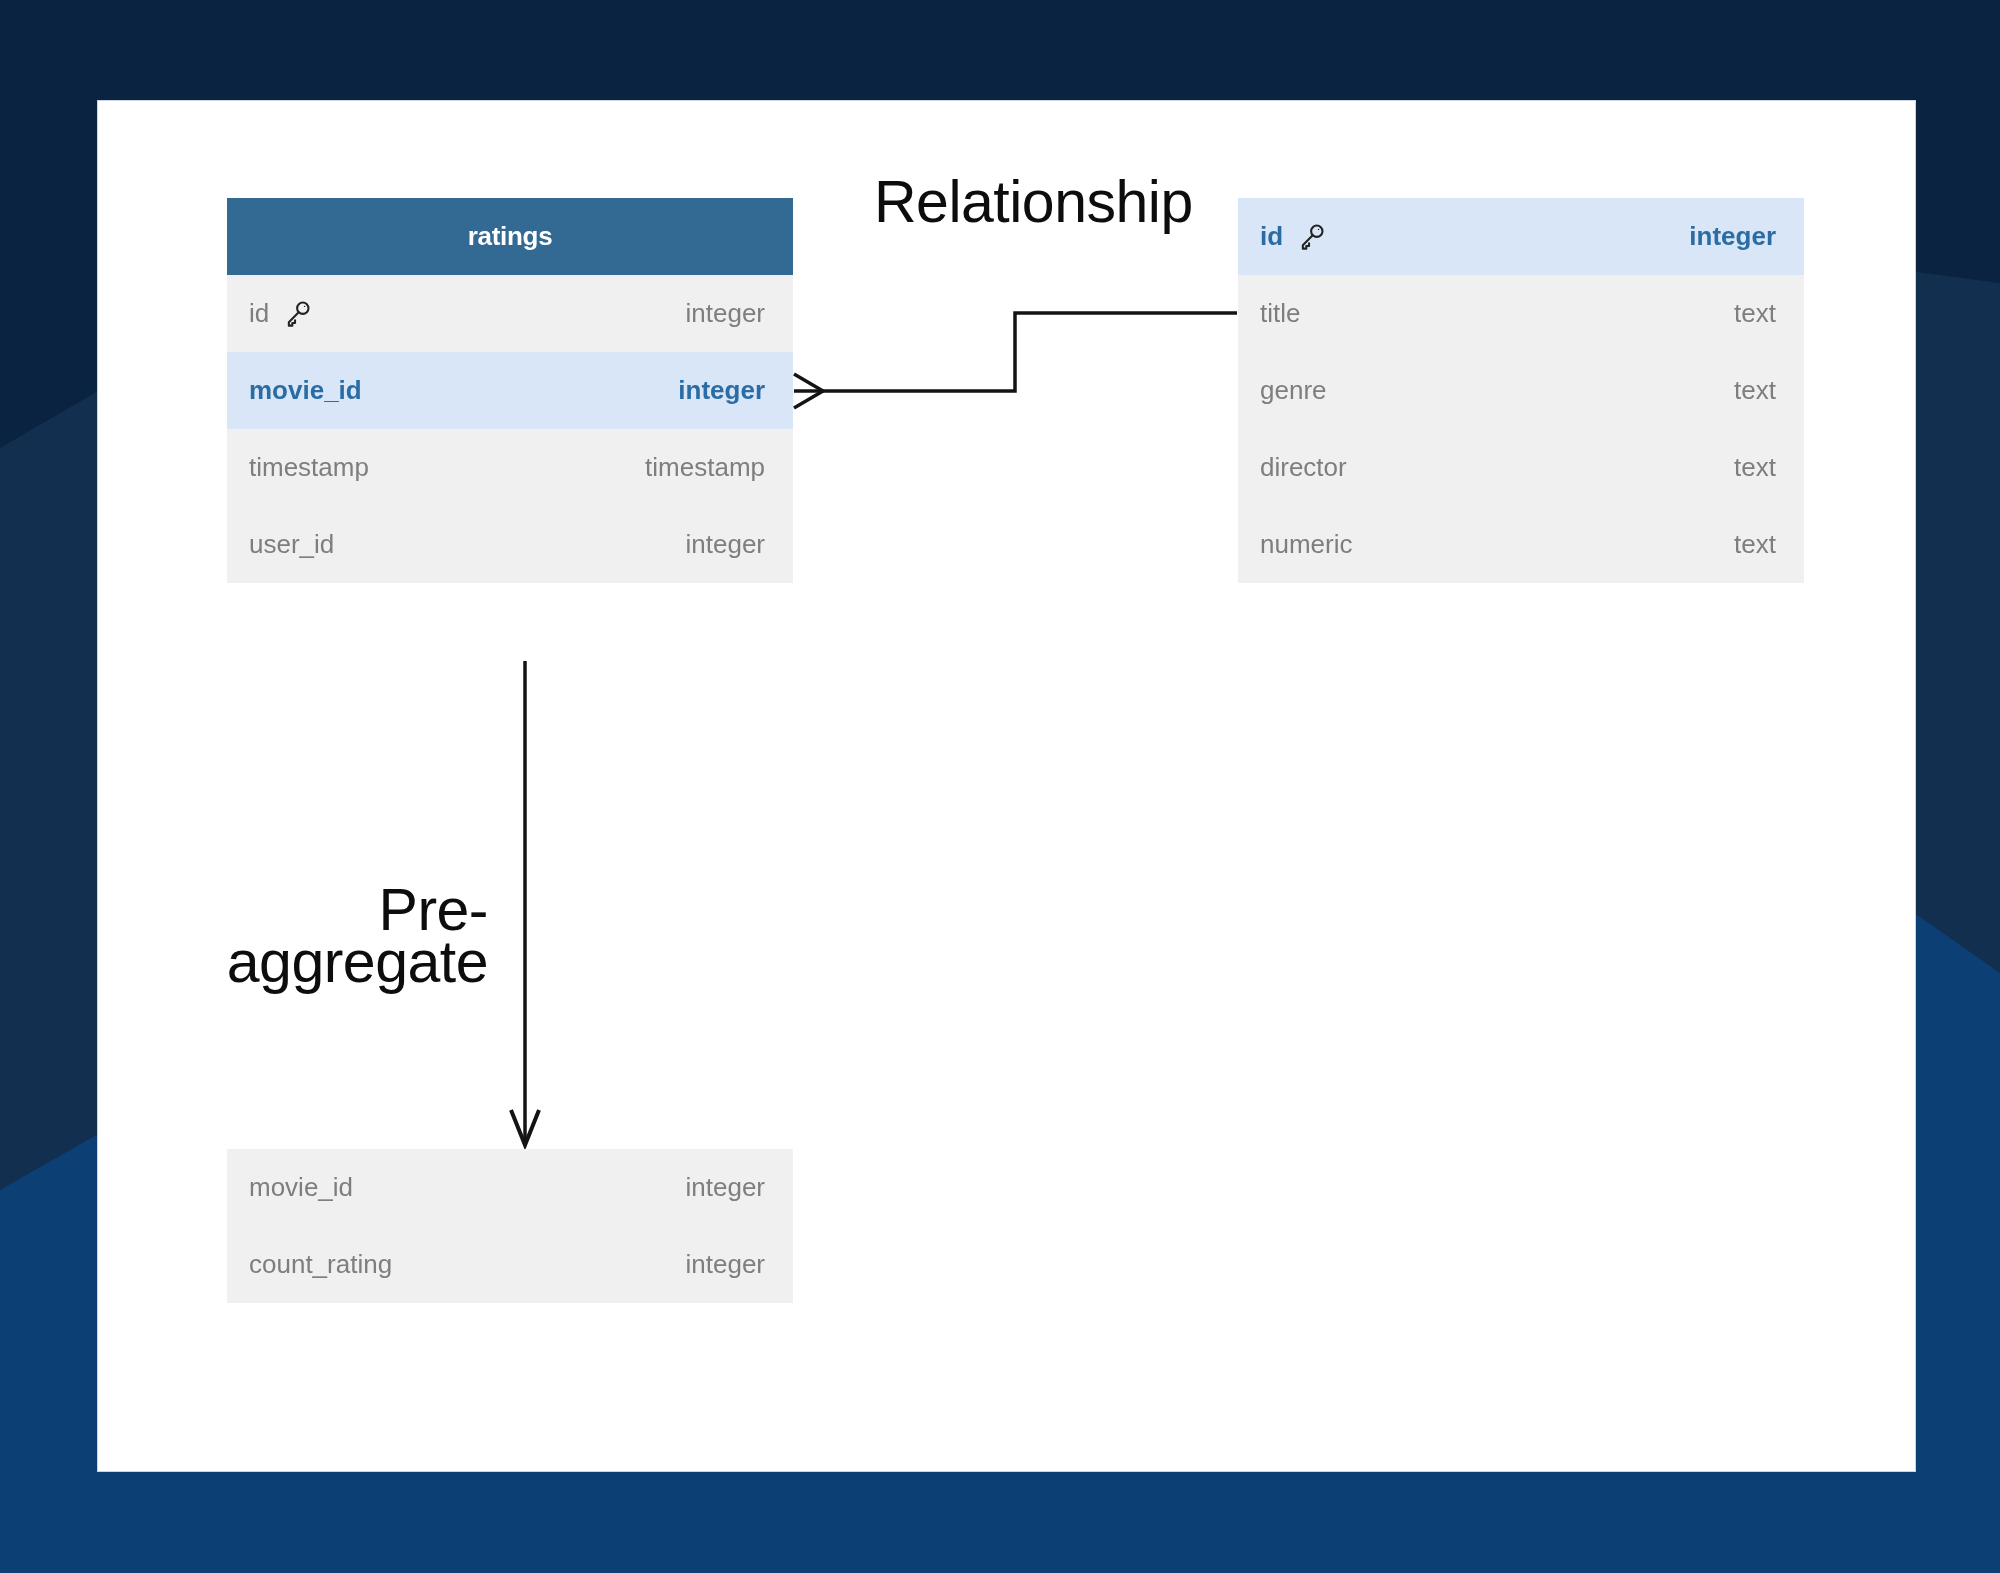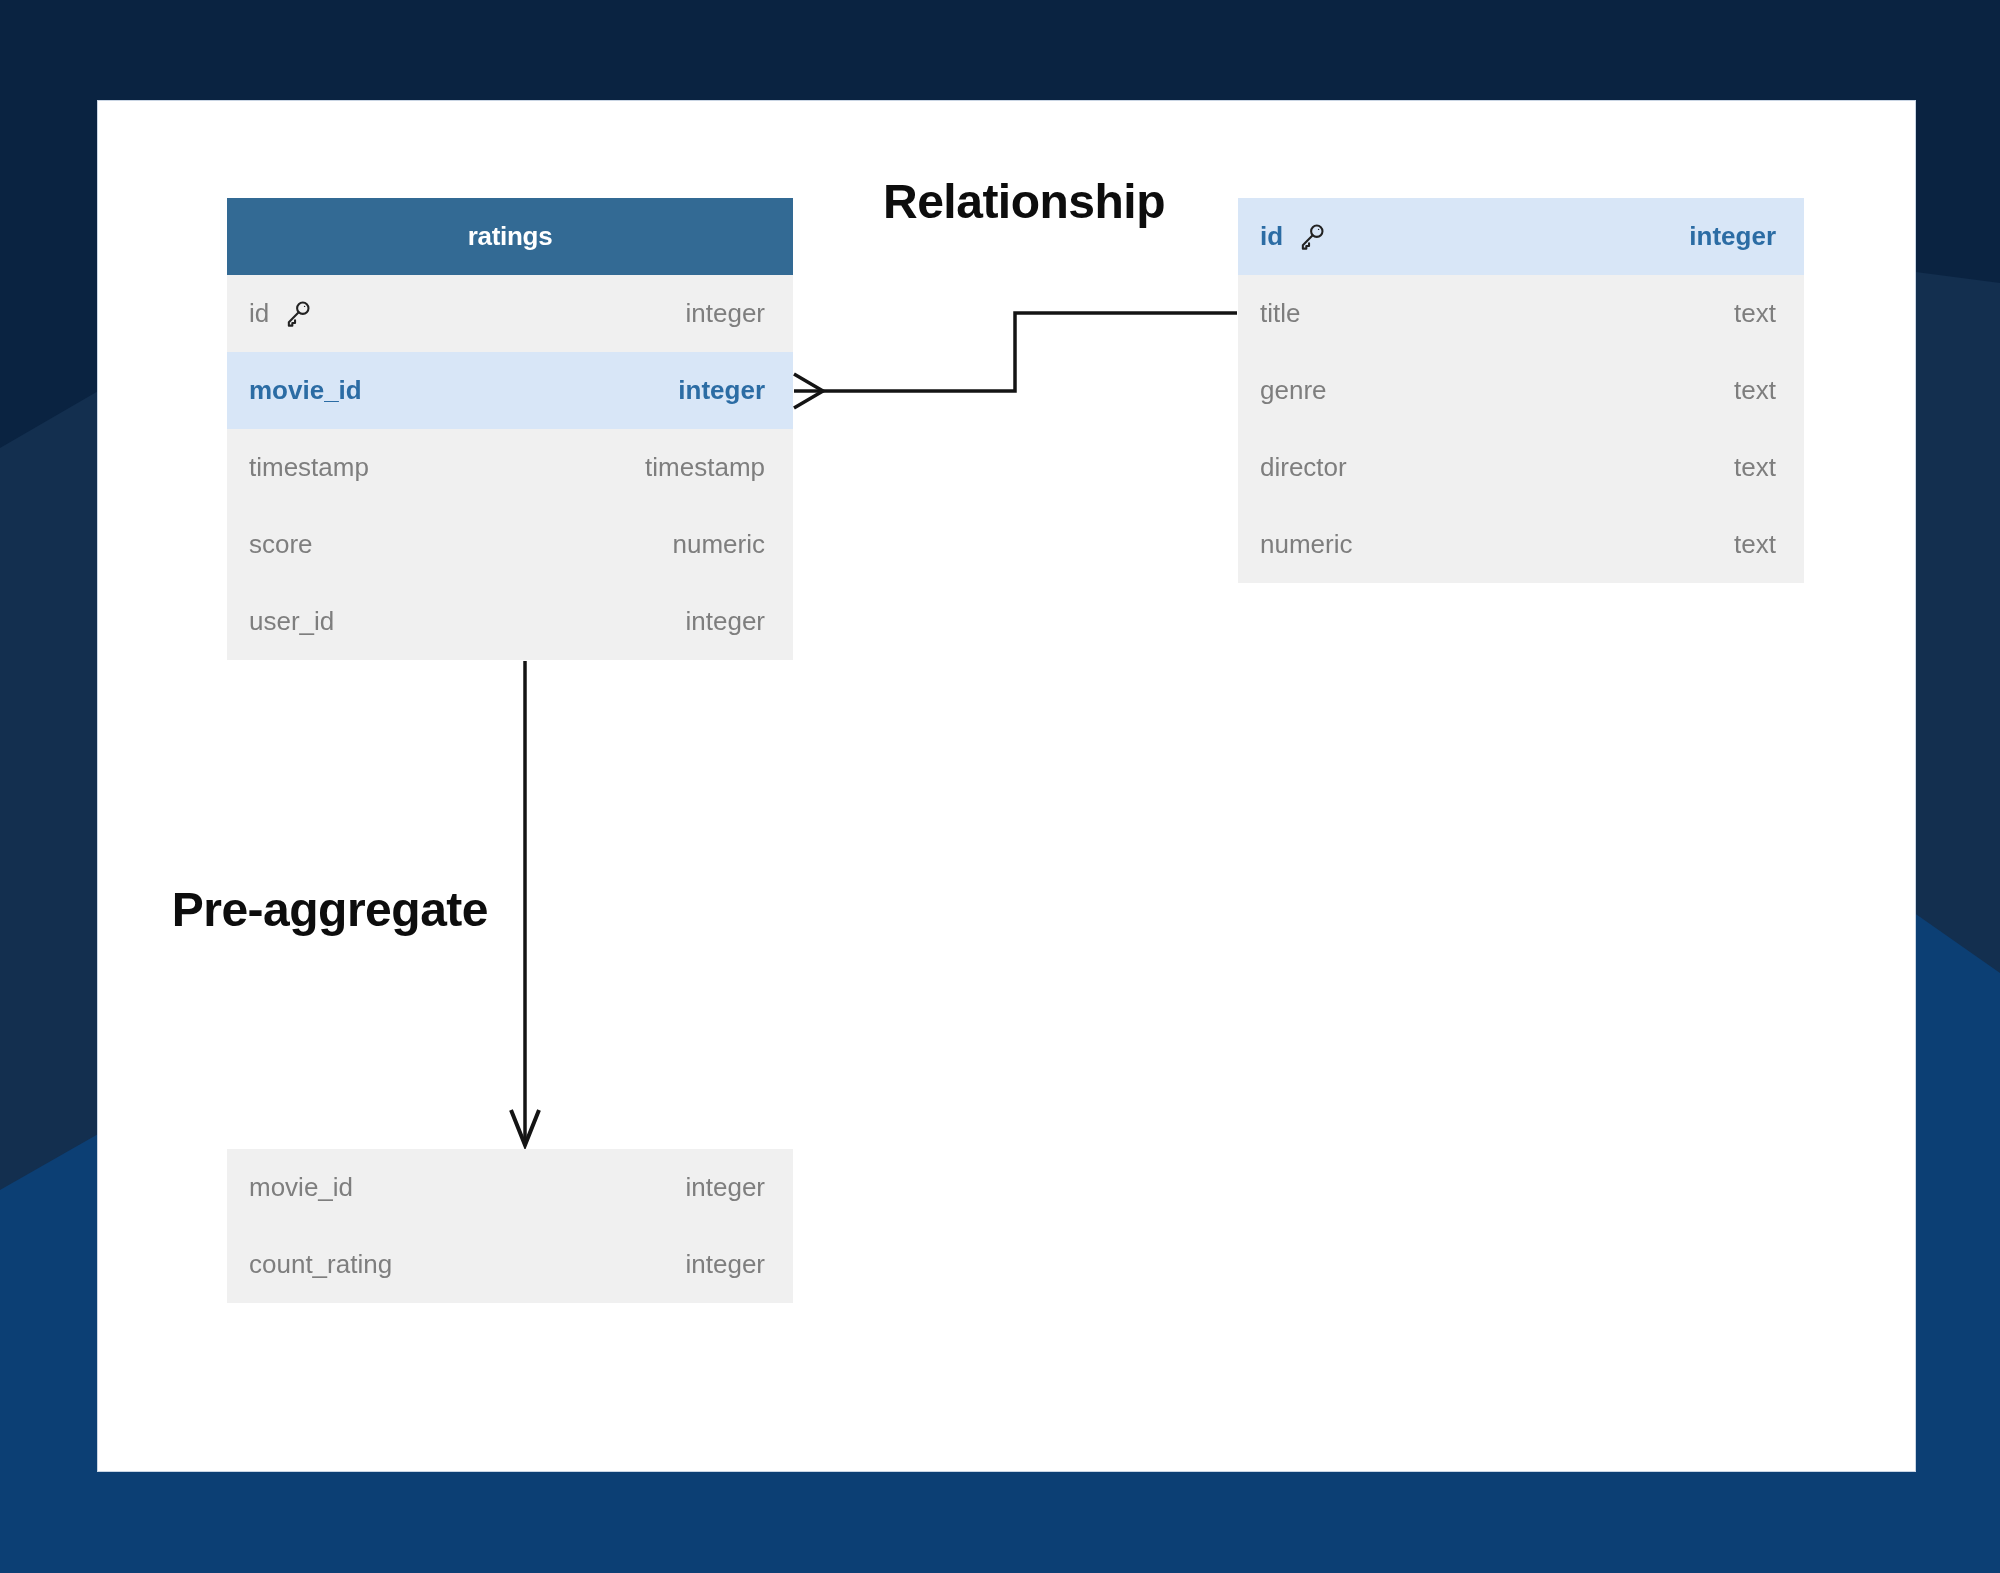--- a/index.html
+++ b/index.html
@@ -69,21 +69,21 @@
   }
   .col-name{display:inline-flex;align-items:center;gap:13px;}
   .key-icon-svg{flex:0 0 auto;display:block;}
   .edge-svg{
     position:absolute;inset:0;width:2000px;height:1573px;
     z-index:4;pointer-events:none;
   }
   .edge-svg path{stroke:var(--connector);fill:none;}
   .diagram-label{
     position:absolute;z-index:6;
-    font-size:48px;font-weight:700;line-height:52px;
+    font-size:59px;font-weight:400;line-height:52px;
     letter-spacing:-0.5px;
     color:var(--label-text);
   }
   .label-relationship{left:874px;top:176px;width:300px;text-align:center;}
   .label-preagg{left:128px;top:884px;width:360px;text-align:right;}
 </style>
 </head>
 <body>
 
 <div class="bg-layer bg-dark"></div>
@@ -127,26 +127,20 @@
         <span>integer</span>
       </div>
       <div class="trow">
         <span class="col-name">
           <span>timestamp</span>
         </span>
         <span>timestamp</span>
       </div>
       <div class="trow">
         <span class="col-name">
-          <span>score</span>
-        </span>
-        <span>numeric</span>
-      </div>
-      <div class="trow">
-        <span class="col-name">
           <span>user_id</span>
         </span>
         <span>integer</span>
       </div>
     </div>
 </div>
 
 <div class="db-table t-movies">
   <div>
       <div class="trow hl">

